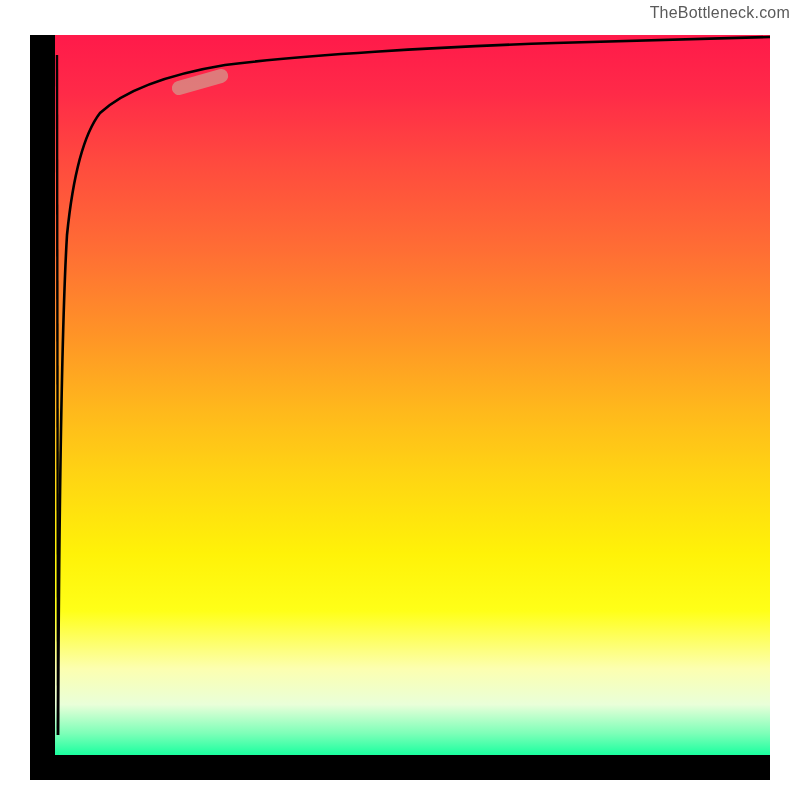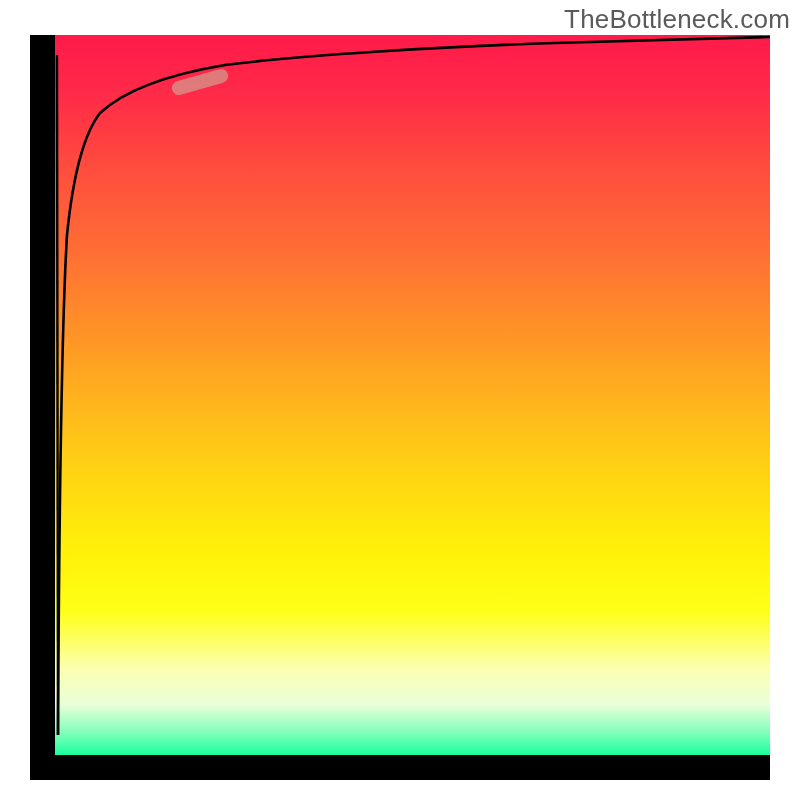--- a/index.html
+++ b/index.html
@@ -7,21 +7,21 @@
   .container {
     position: relative;
     width: 800px;
     height: 800px;
   }
   .watermark {
     position: absolute;
     top: 4px;
     right: 10px;
     font-family: Arial, Helvetica, sans-serif;
-    font-size: 26px;
+    font-size: 16px;
     color: #5a5a5a;
     font-weight: 400;
     letter-spacing: 0.2px;
   }
   .axis-left {
     position: absolute;
     left: 30px;
     top: 35px;
     width: 25px;
     height: 720px;

